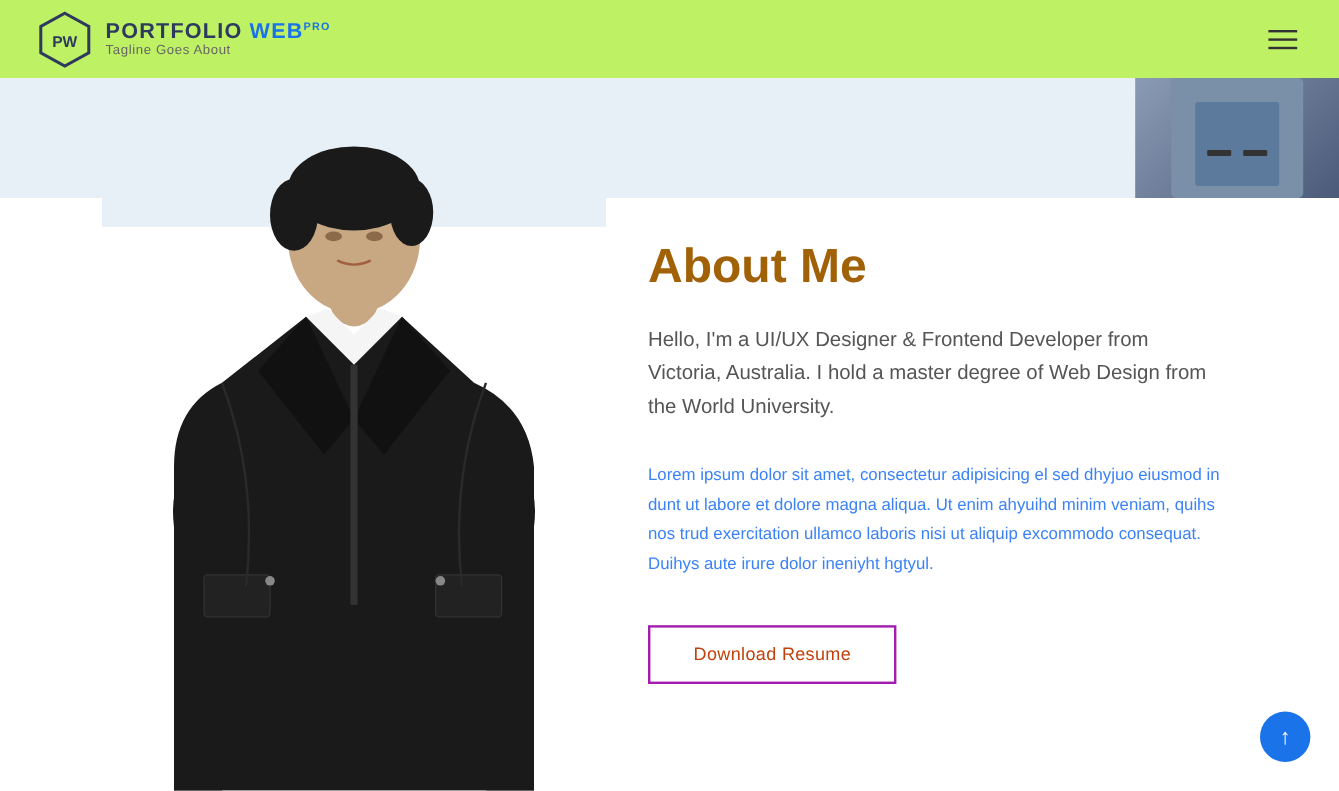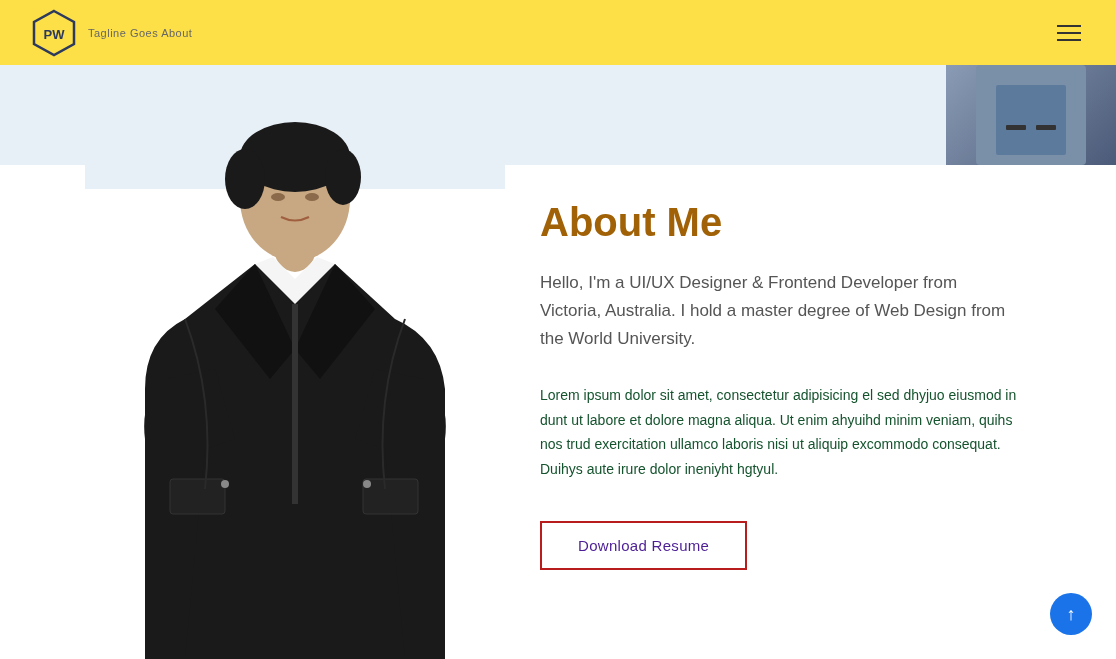--- a/index.html
+++ b/index.html
@@ -7,21 +7,21 @@
 
     
     .header {
       position: absolute;
       top: 0; left: 0; right: 0;
       height: 65px;
       display: flex;
       align-items: center;
       justify-content: space-between;
       padding: 0 30px;
-      background: #fde047;
+      background: #bef264;
       z-index: 100;
     }
     .logo-area {
       display: flex;
       align-items: center;
       gap: 10px;
     }
     .logo-hex {
       width: 48px;
       height: 48px;
@@ -120,31 +120,31 @@
     }
     .about-intro {
       font-size: 17px;
       color: #555;
       line-height: 1.65;
       margin-bottom: 30px;
       max-width: 480px;
     }
     .about-lorem {
       font-size: 14px;
-      color: #14532d;
+      color: #3b82f6;
       line-height: 1.75;
       margin-bottom: 40px;
       max-width: 480px;
     }
     .download-btn {
       display: inline-block;
       padding: 14px 36px;
-      border: 2px solid #b91c1c;
+      border: 2px solid #a21caf;
       background: transparent;
-      color: #4c1d95;
+      color: #c2410c;
       font-size: 15px;
       font-weight: 500;
       cursor: pointer;
       letter-spacing: 0.3px;
     }
 
     
     .scroll-top {
       position: absolute;
       bottom: 24px;
@@ -168,20 +168,23 @@
 <div class="hero-band"></div>
 
 <header class="header">
   <div class="logo-area">
 
     <svg class="logo-hex" viewBox="0 0 48 48" xmlns="http://www.w3.org/2000/svg">
       <polygon points="24,2 44,13 44,35 24,46 4,35 4,13" fill="none" stroke="#2d3a5e" stroke-width="2.5"></polygon>
       <text x="50%" y="56%" dominant-baseline="middle" text-anchor="middle" font-size="13" font-weight="700" fill="#2d3a5e" font-family="Arial">PW</text>
     </svg>
     <div class="logo-text-block">
+      <div class="logo-main">
+        <span>PORTFOLIO </span><span class="web">WEB</span><span class="pro">PRO</span>
+      </div>
       <div class="logo-tagline">Tagline Goes About</div>
     </div>
   </div>
   <div class="hamburger">
     <span></span>
     <span></span>
     <span></span>
   </div>
 </header>
 

